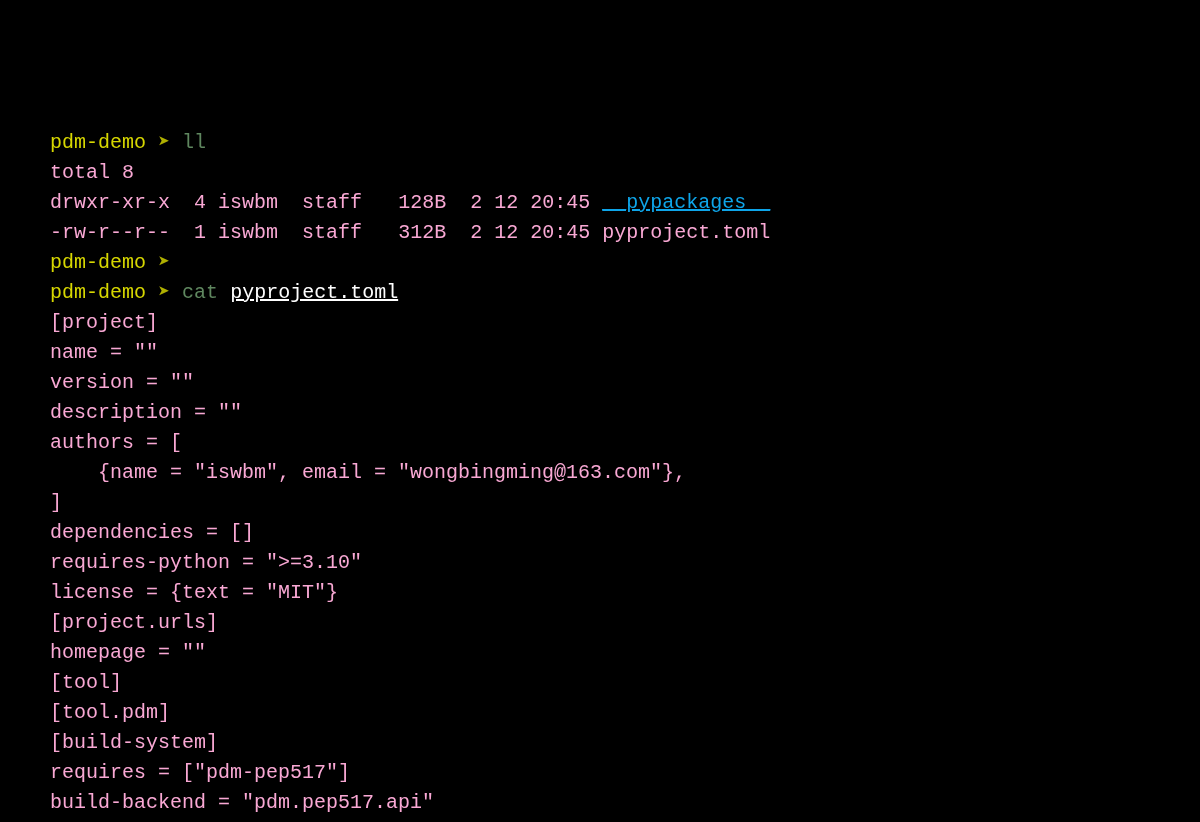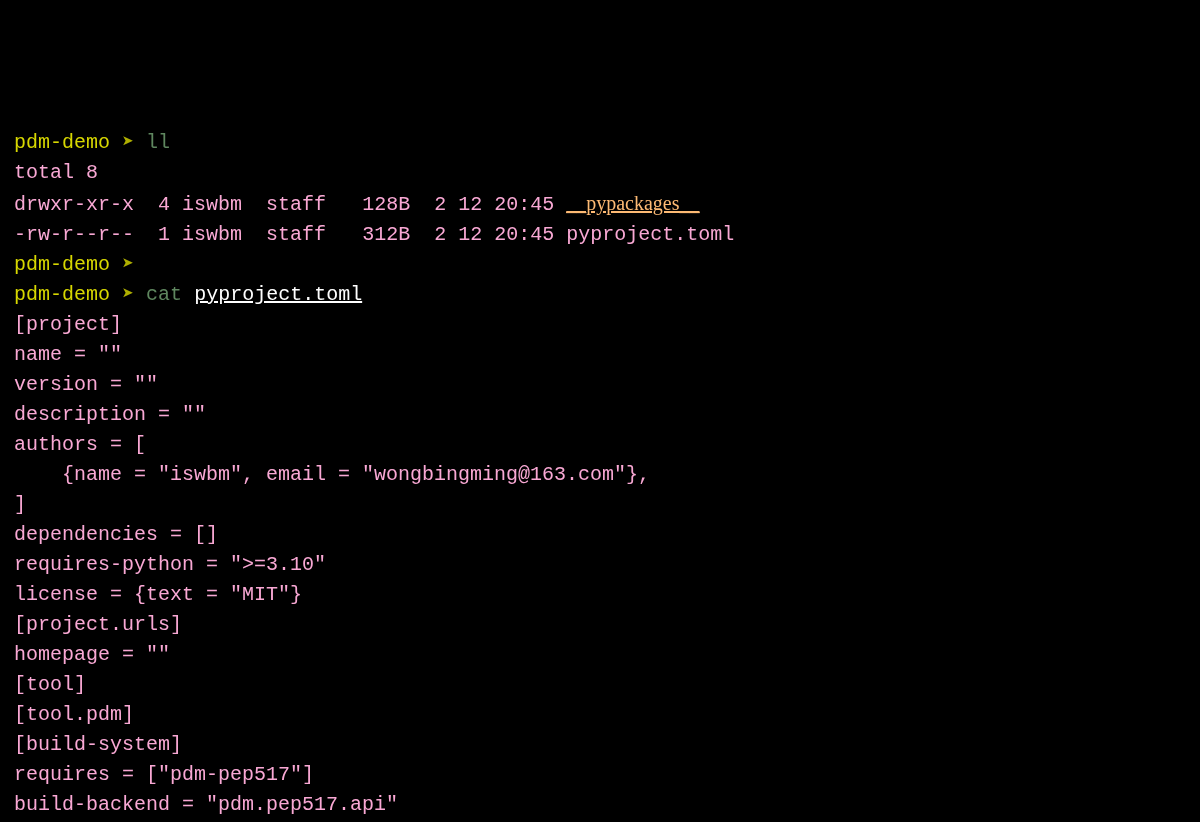--- a/index.html
+++ b/index.html
@@ -27,29 +27,29 @@
       font-weight: bold;
     }
     .cmd {
       color: #5f875f;
     }
     .arg-underline {
       color: #ffffff;
       text-decoration: underline;
     }
     .dir-link {
-      color: #fdba74;
+      color: #0ea5e9;
       text-decoration: underline;
-      font-family: Liberation Serif, serif;
     }
     .out {
       color: #f9a8d4;
     }
     .line {
       display: block;
+      margin-left: 36px;
     }
   </style>
 </head>
 <body>
 
 
 
 <div><span class="line"><span class="prompt-dir">pdm-demo</span> <span class="prompt-arrow">➤</span> <span class="cmd">ll</span></span><span class="line out">total 8</span><span class="line"><span class="out">drwxr-xr-x</span>  <span class="out">4</span> <span class="out">iswbm</span>  <span class="out">staff</span>   <span class="out">128B</span>  <span class="out">2 12 20:45</span> <span class="dir-link">__pypackages__</span></span><span class="line"><span class="out">-rw-r--r--</span>  <span class="out">1</span> <span class="out">iswbm</span>  <span class="out">staff</span>   <span class="out">312B</span>  <span class="out">2 12 20:45</span> <span class="out">pyproject.toml</span></span><span class="line"><span class="prompt-dir">pdm-demo</span> <span class="prompt-arrow">➤</span></span><span class="line"><span class="prompt-dir">pdm-demo</span> <span class="prompt-arrow">➤</span> <span class="cmd">cat</span> <span class="arg-underline">pyproject.toml</span></span><span class="line out">[project]</span><span class="line out">name = ""</span><span class="line out">version = ""</span><span class="line out">description = ""</span><span class="line out">authors = [</span><span class="line out">    {name = "iswbm", email = "wongbingming@163.com"},</span><span class="line out">]</span><span class="line out">dependencies = []</span><span class="line out">requires-python = "&gt;=3.10"</span><span class="line out">license = {text = "MIT"}</span><span class="line out"></span><span class="line out">[project.urls]</span><span class="line out">homepage = ""</span><span class="line out"></span><span class="line out">[tool]</span><span class="line out">[tool.pdm]</span><span class="line out"></span><span class="line out">[build-system]</span><span class="line out">requires = ["pdm-pep517"]</span><span class="line out">build-backend = "pdm.pep517.api"</span><span class="line"><span class="prompt-dir">pdm-demo</span> <span class="prompt-arrow">➤</span> </span></div>
 
 

